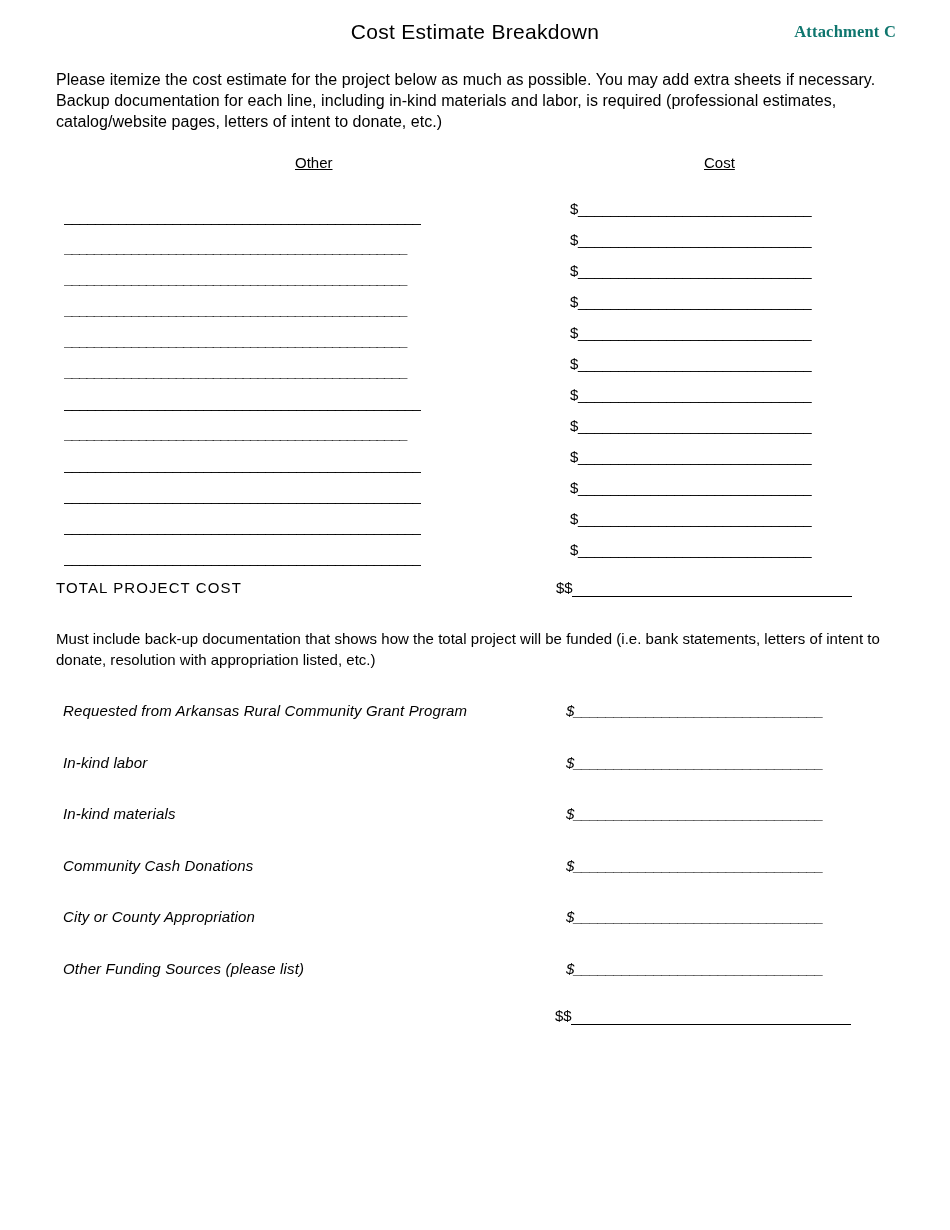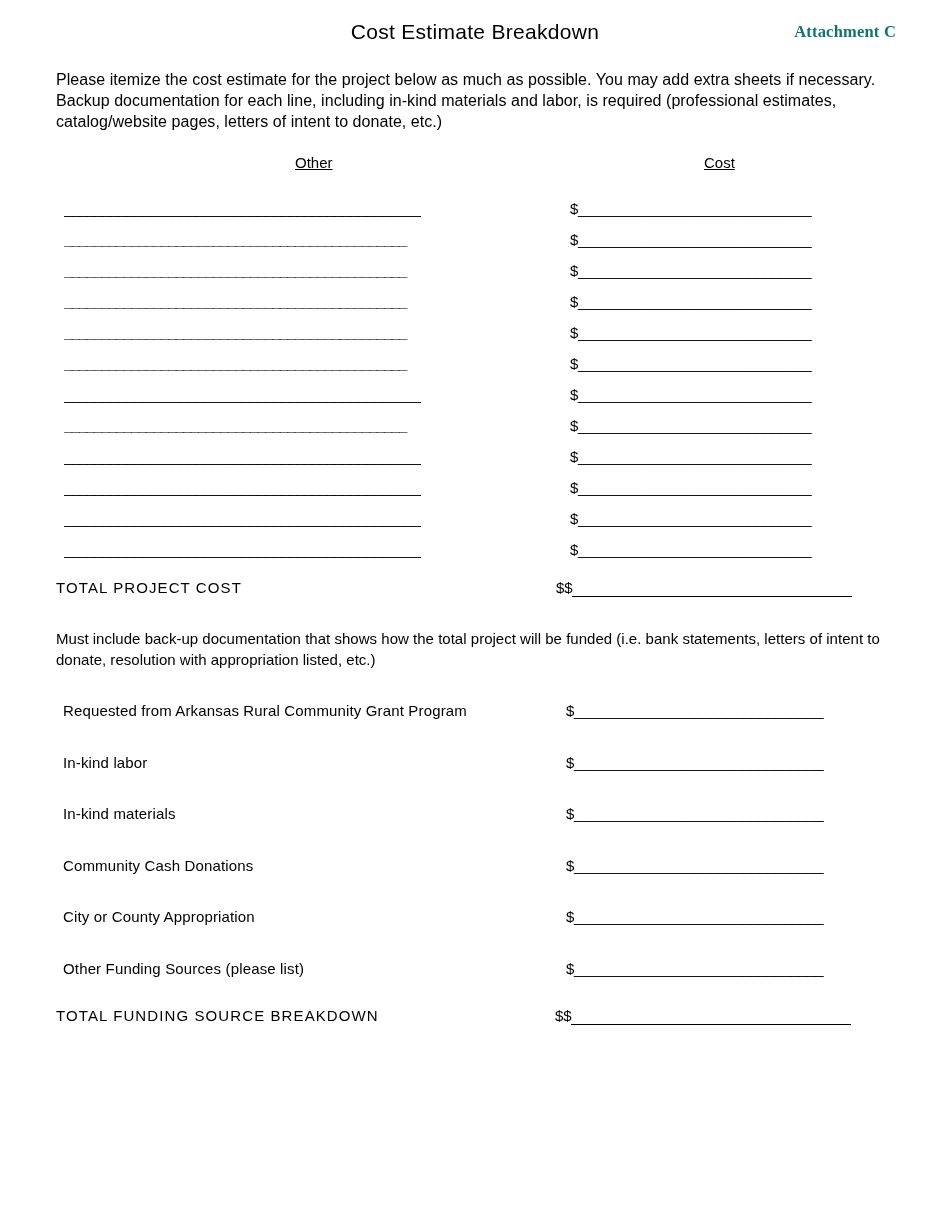--- a/index.html
+++ b/index.html
@@ -67,21 +67,21 @@
   .cost-rows {
     margin-top: 11px;
   }
   .cost-row {
     position: relative;
     height: 31px;
   }
   .cost-row .item-line {
     position: absolute;
     left: 8px;
-    top: 13px;
+    top: 21px;
     width: 450px;
     font-size: 15px;
     letter-spacing: -0.6px;
     white-space: nowrap;
     overflow: hidden;
   }
   .cost-row .cost-line {
     position: absolute;
     left: 514px;
     top: 13px;
@@ -132,20 +132,21 @@
     line-height: 21px;
     letter-spacing: 0.02px;
   }
 
   .funding-rows {
     margin-top: 27px;
   }
   .funding-row {
     position: relative;
     height: 51.5px;
+    font-style: italic;
   }
   .funding-row .label {
     position: absolute;
     left: 7px;
     top: 5px;
     font-size: 15px;
     letter-spacing: 0.15px;
   }
   .funding-row .value-line {
     position: absolute;
@@ -281,18 +282,17 @@
       <span class="label">City or County Appropriation</span>
       <span class="value-line">$_______________________________</span>
     </div>
     <div class="funding-row">
       <span class="label">Other Funding Sources (please list)</span>
       <span class="value-line">$_______________________________</span>
     </div>
   </div>
 
   <div class="total-funding">
-    <span class="label">TOTAL FUNDING SOURCE BREAKDOWN</span>
     <span class="dollar">$$</span>
     <span class="rule"></span>
   </div>
 
 </div>
 
 </body></html>

